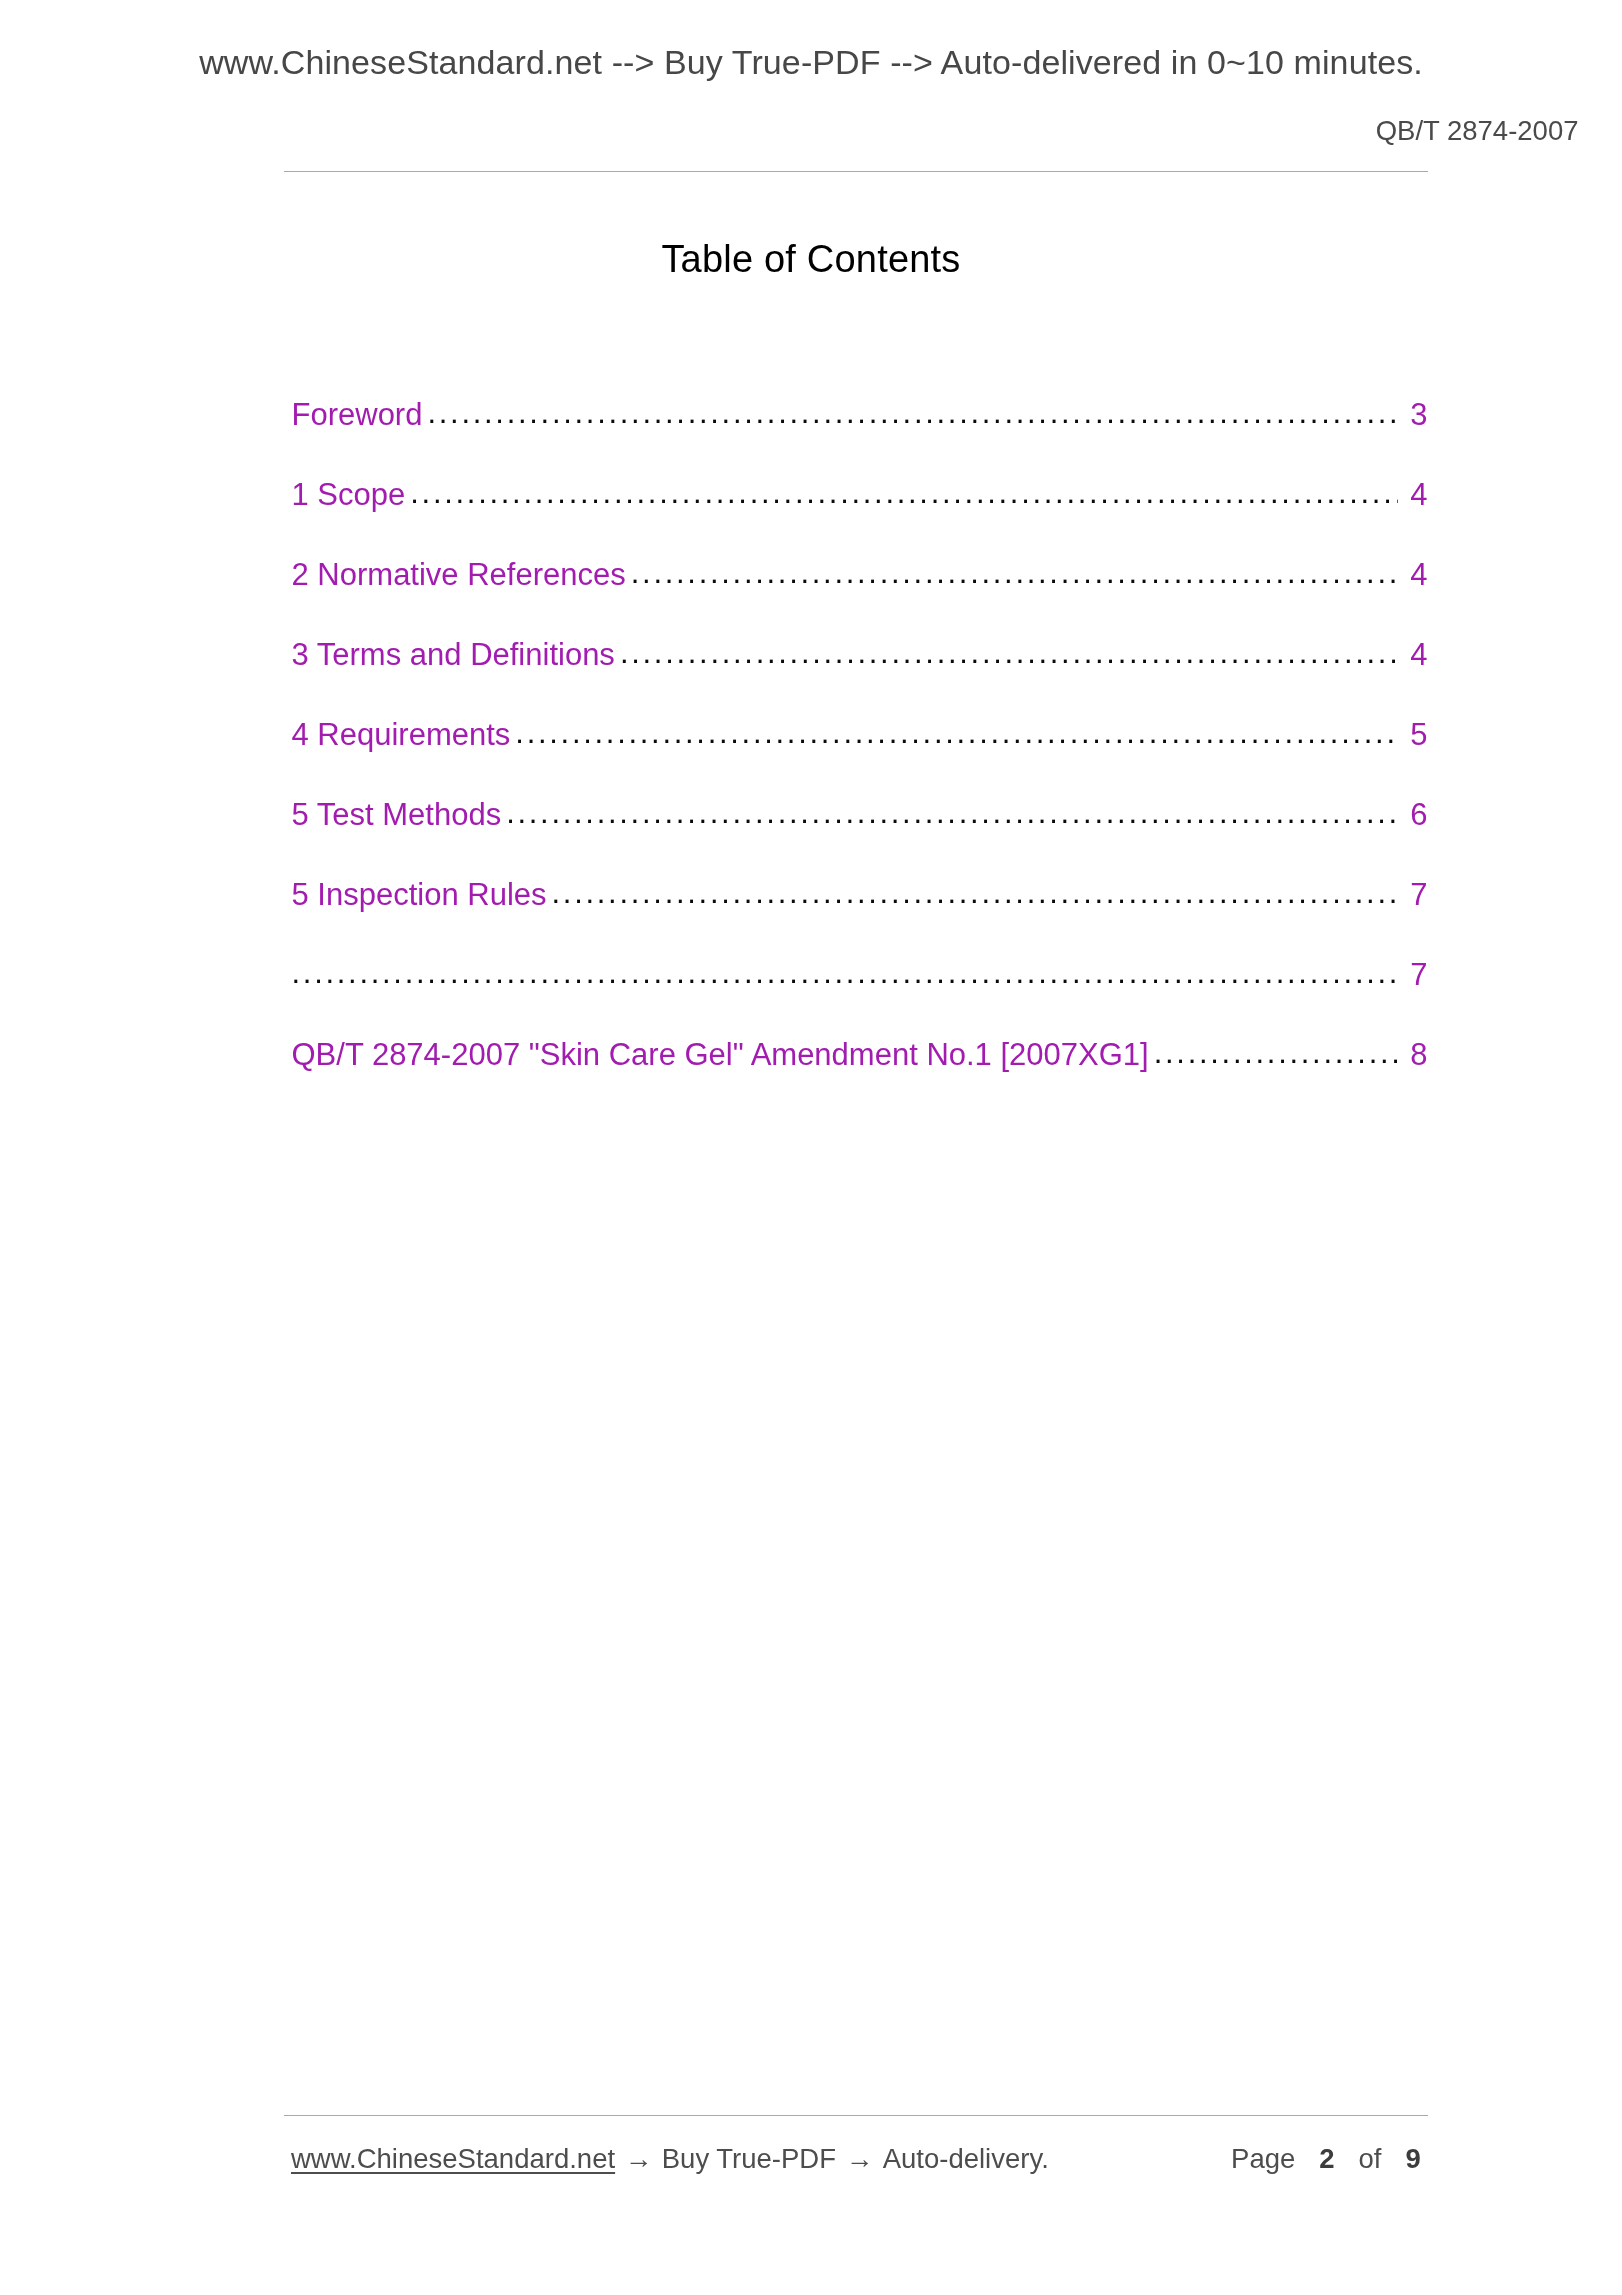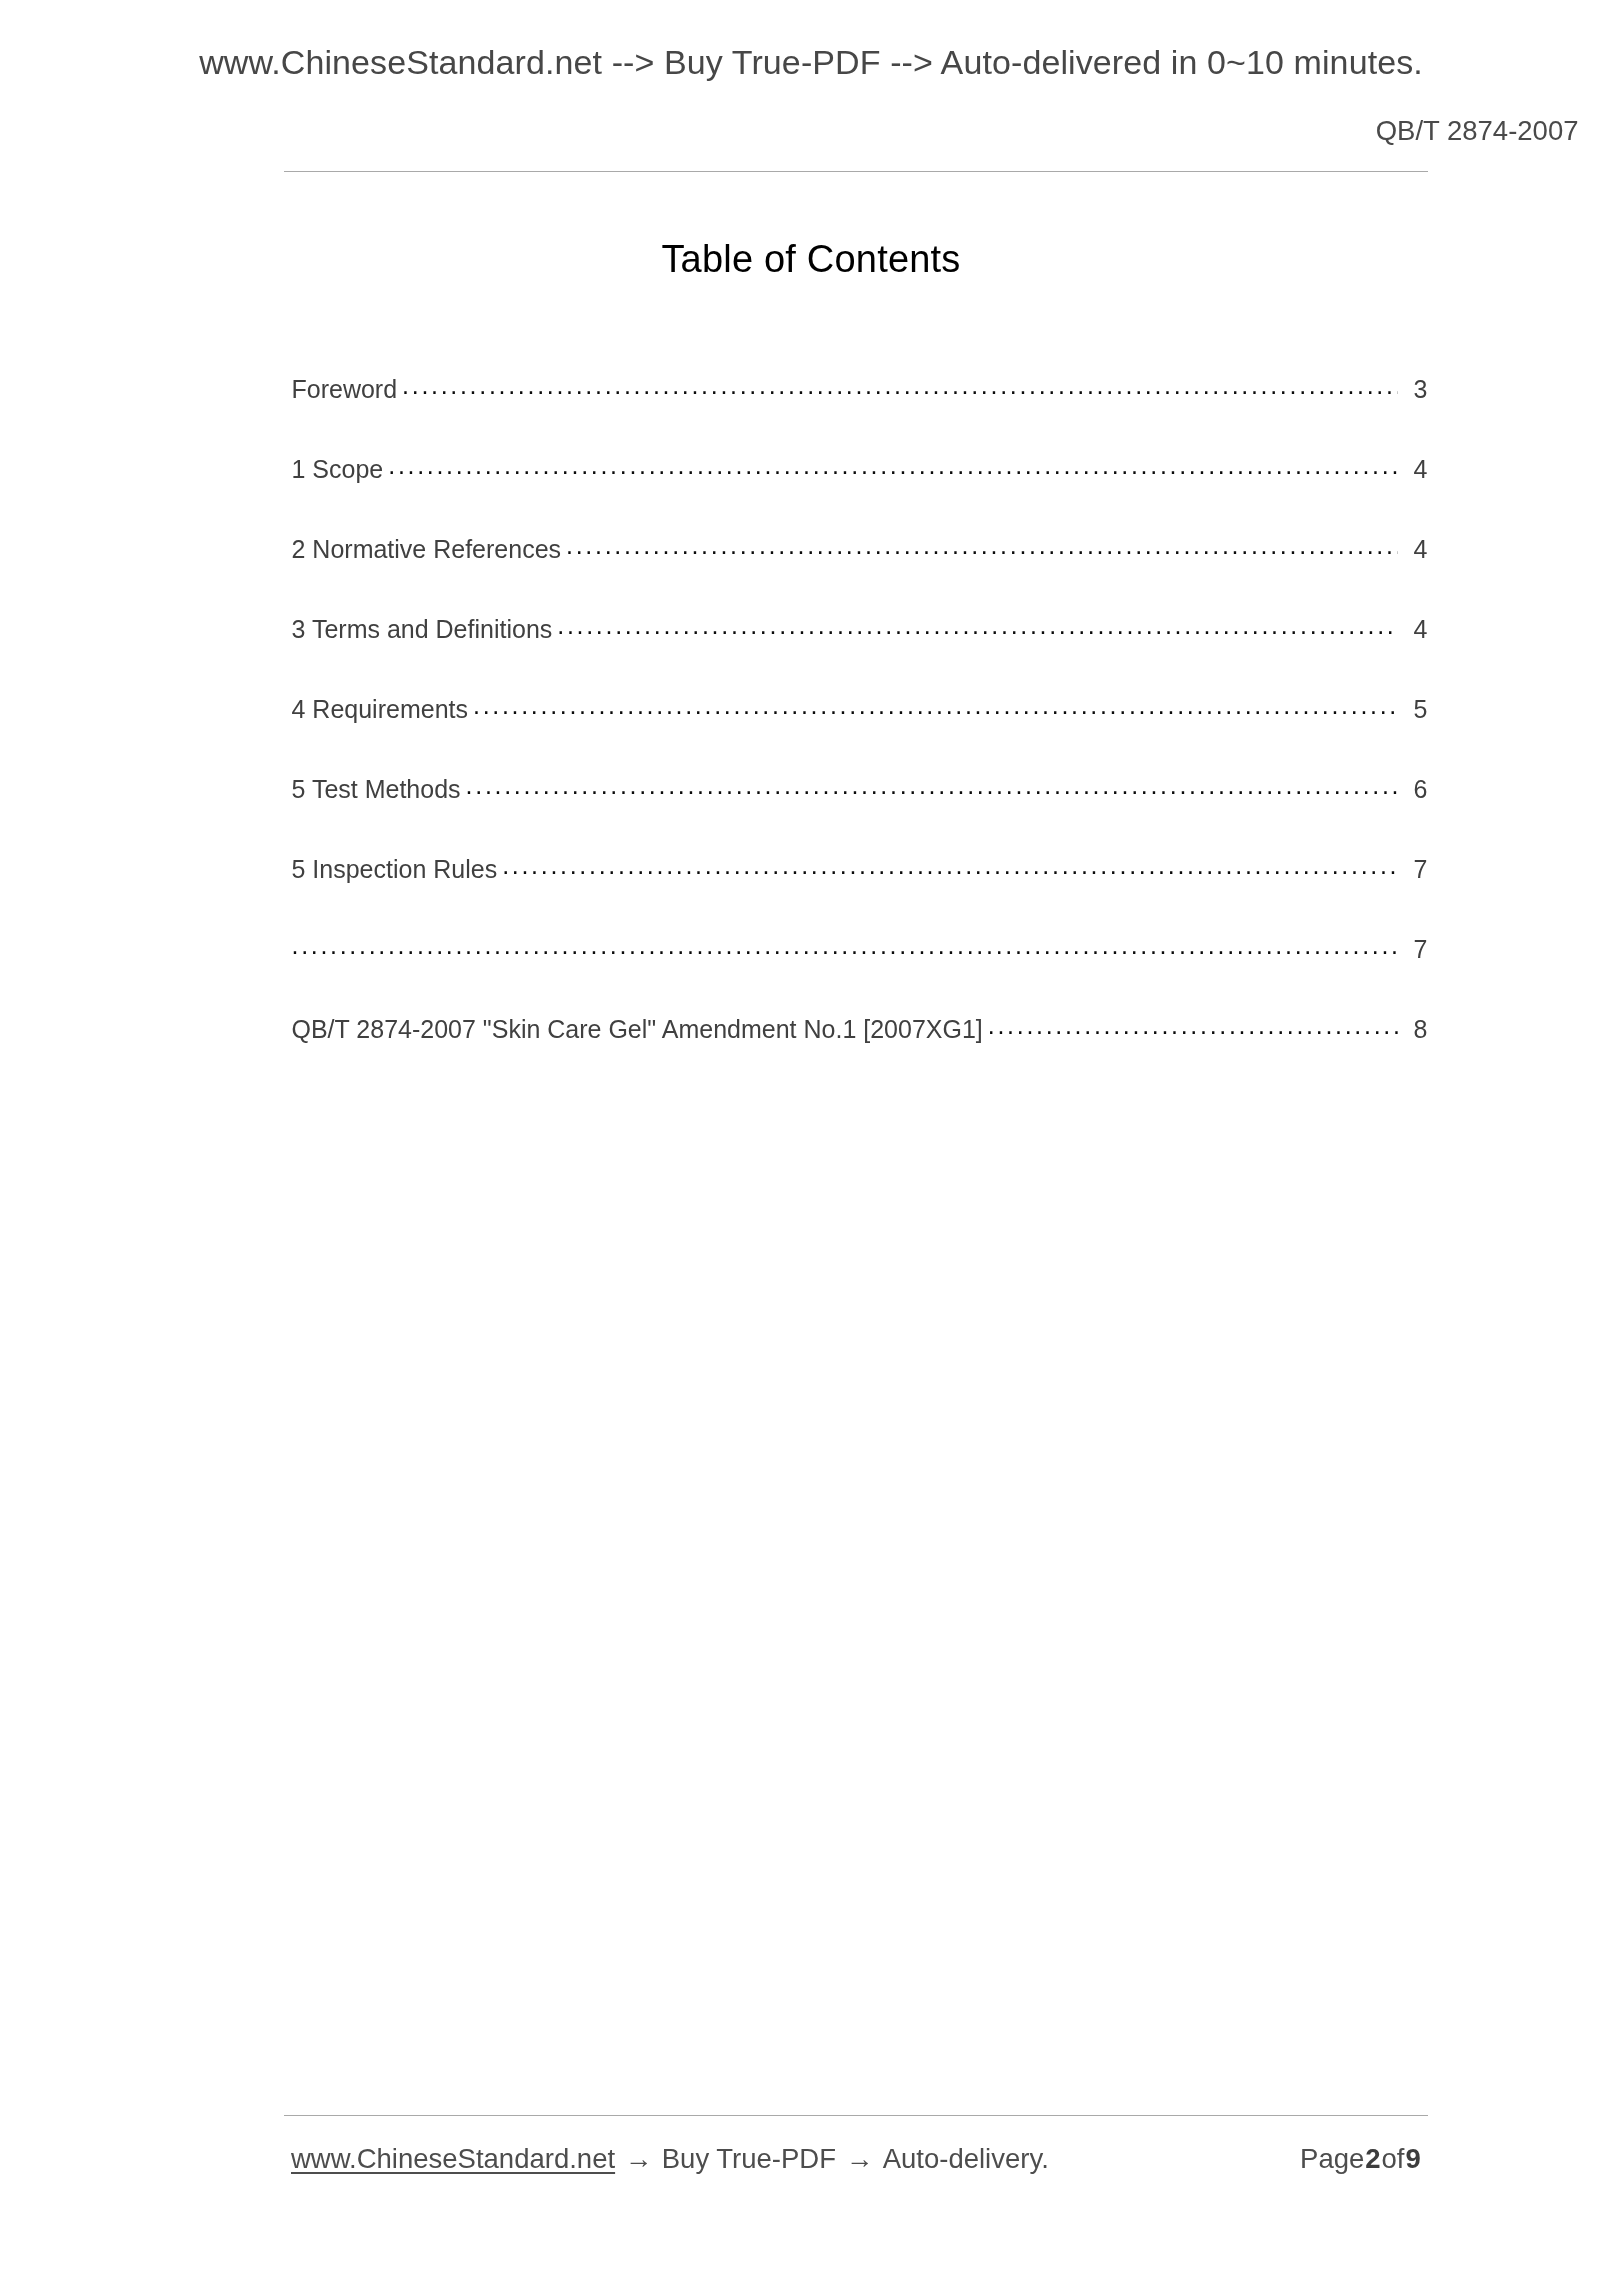--- a/index.html
+++ b/index.html
@@ -77,24 +77,24 @@
   
   .toc-list {
     position: absolute;
     top: 375px;
     left: 248px;
     width: 1136px;
   }
 
   .toc-row {
     display: flex;
-    align-items: flex-start;
+    align-items: center;
     height: 80px;
-    font-size: 25px;
-    color: #404040;
+    font-size: 31px;
+    color: #a21caf;
     white-space: nowrap;
   }
 
   .toc-label {
     flex: 0 0 auto;
     padding-right: 5px;
   }
 
   .toc-leader {
     flex: 1 1 auto;
@@ -151,21 +151,21 @@
     padding: 0 9.2px 0 10px;
     font-size: 27.5px;
   }
 
   .footer-right {
     position: absolute;
     right: 6.7px;
     top: 0;
     display: flex;
     align-items: flex-end;
-    gap: 1px;
+    gap: 24px;
   }
 
   .footer-right .num {
     font-weight: bold;
     color: #3d3d3d;
   }
 </style>
 </head>
 <body>
 

